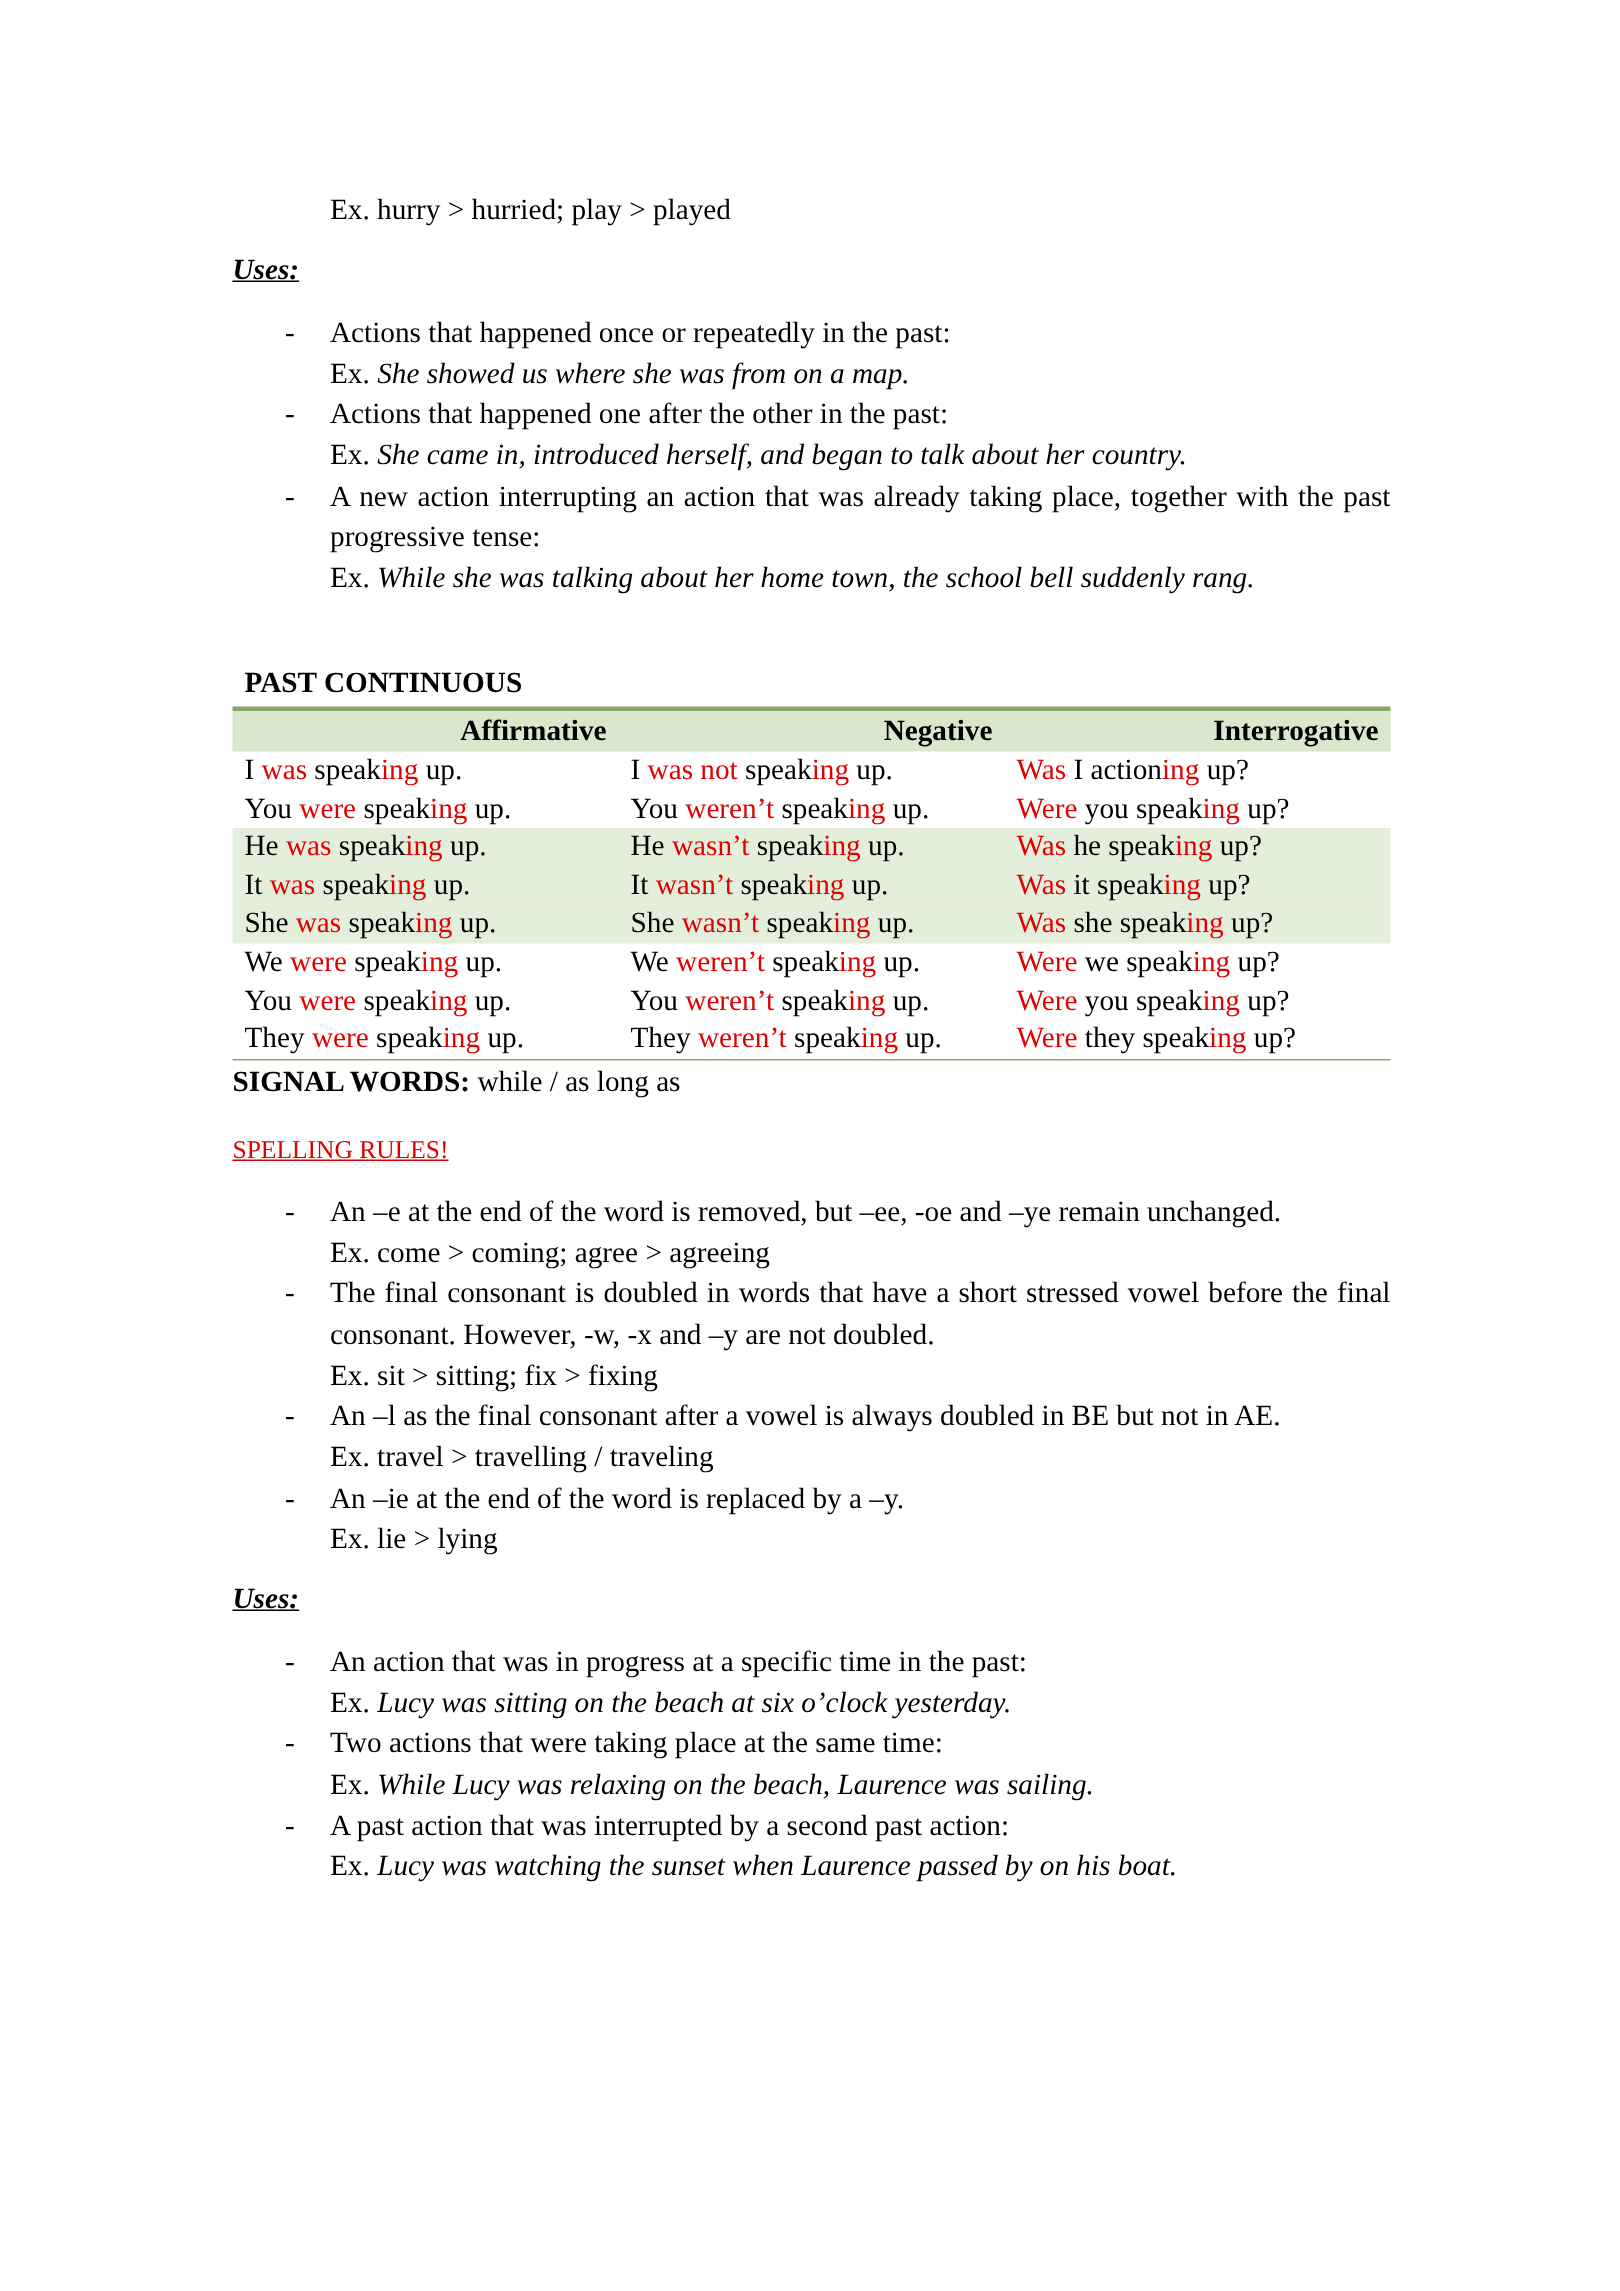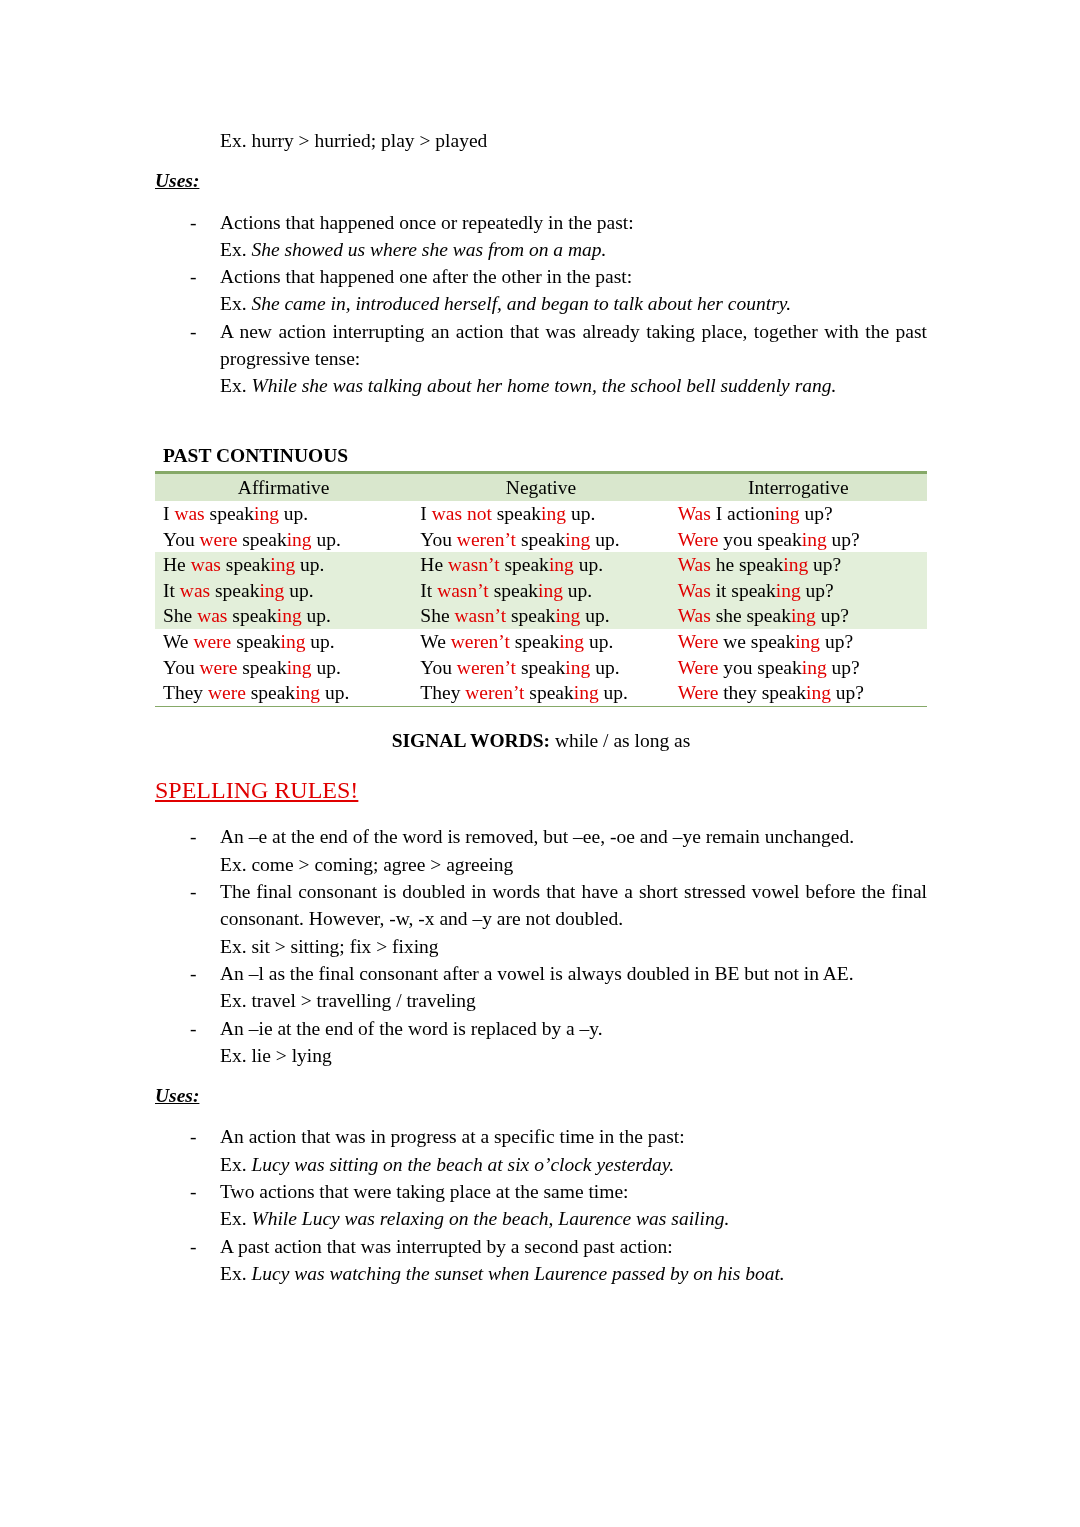--- a/index.html
+++ b/index.html
@@ -27,28 +27,28 @@
   .red{color:var(--red);}
   .bold{font-weight:bold;}
   .table-title{font-size:19.5px;font-weight:bold;margin:42px 0 2px 8px;}
   .grammar-table{
     width:100%;border-collapse:collapse;table-layout:fixed;
     border-top:3px solid var(--green-border);
     border-bottom:1px solid var(--green-border);
     font-size:19.5px;
   }
   .grammar-table th{
-    background:var(--green-header);text-align:center;font-weight:normal;
+    background:var(--green-header);text-align:right;font-weight:bold;
     padding:1px 8px;line-height:1.3;
   }
   .grammar-table td{padding:0 8px;line-height:1.31;}
   .grammar-table tr.shaded{background:var(--green-row);}
-  .signal{margin:20px 0 0 0;text-align:center;}
+  .signal{margin:1px 0 0 0;}
   .spelling-heading{
-    font-size:24px;font-weight:normal;color:var(--red);
+    font-size:17px;font-weight:normal;color:var(--red);
     text-decoration:underline;margin:20px 0 16px 0;
   }
 </style>
 </head>
 <body>
 
 <div class="page">
 
   <p class="ex-top">Ex. hurry &gt; hurried; play &gt; played</p>
 

